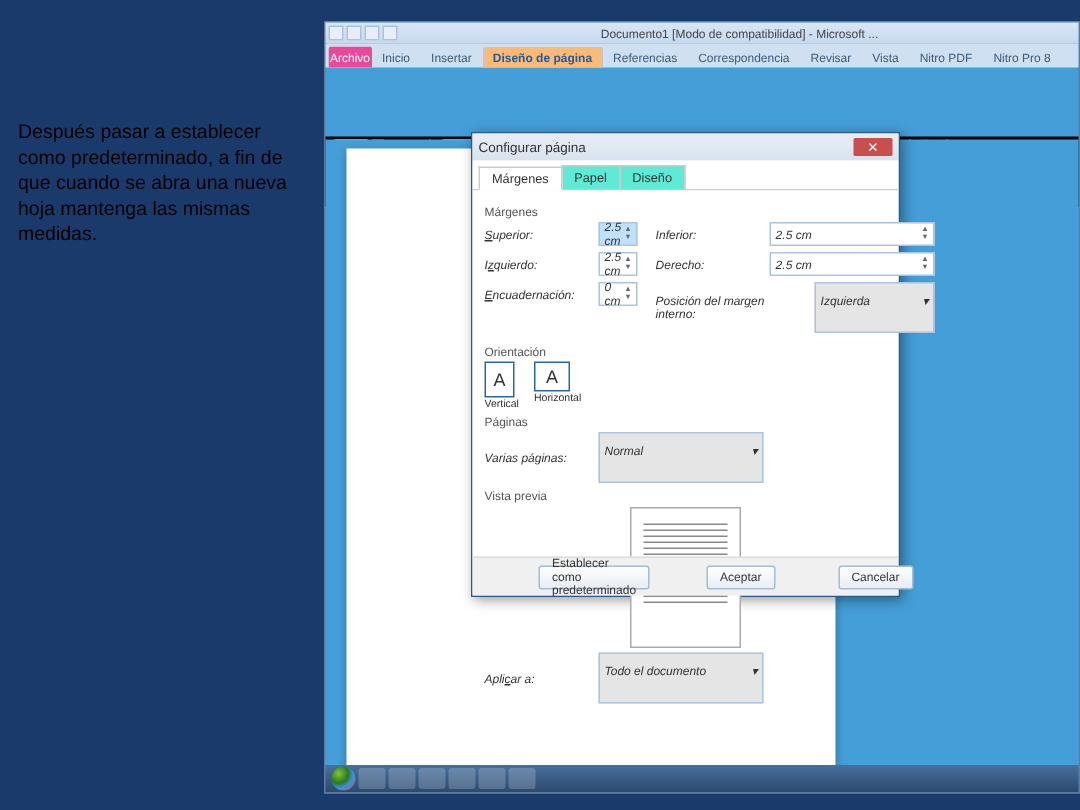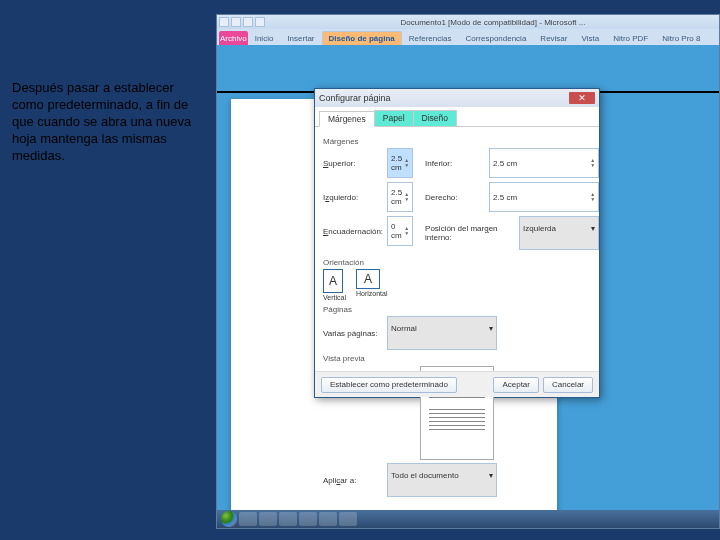--- a/index.html
+++ b/index.html
@@ -25,35 +25,35 @@
   .taskbar { position:absolute; bottom:0; left:0; right:0; height:18px; background:linear-gradient(#48709d,#2d4a6e); display:flex; align-items:center; gap:2px; padding-left:4px;}
   .taskbar span { width:18px; height:14px; background:rgba(255,255,255,.2); display:inline-block; border-radius:2px;}
   .start-orb { width:16px; height:16px; border-radius:50%; background:radial-gradient(circle at 30% 30%,#7fc53a,#2a7a1a 40%,#3a8fe0 60%,#e04a3a);}
   .dialog { position:absolute; top:88px; left:314px; width:286px; height:310px; background:#f0f0f0; border:1px solid #2a5a8a; box-shadow:2px 2px 8px rgba(0,0,0,.4); font-size:8.5px; color:#333;}
   .dialog-title { height:18px; background:linear-gradient(#e9eef5,#d8e2ef); display:flex; align-items:center; justify-content:space-between; padding:0 4px; font-size:9px; color:#333;}
   .dialog-close { width:26px; height:12px; background:#c94f4f; color:#fff; text-align:center; font-size:9px; line-height:12px; border-radius:1px;}
   .dialog-tabs { display:flex; border-bottom:1px solid #ccc; background:#fff; padding-top:3px; padding-left:4px; gap:0;}
   .dialog-tab { padding:2px 8px; font-size:8.5px; border:1px solid #ccc; border-bottom:none; background:#5eead4; margin-right:-1px; cursor:pointer;}
   .dialog-tab.active { background:#fff; border-bottom:1px solid #fff; position:relative; top:1px;}
   .dialog-body { background:#fff; padding:6px 8px; height:244px;}
-  .field-row { display:flex; align-items:center; gap:4px; margin-bottom:4px;}
+  .field-row { display:flex; align-items:center; gap:16px; margin-bottom:4px;font-style:italic;}
   .field-label { width:60px; font-size:8px;}
-  .field-input { flex:1; height:30px; border:1px solid #adc4df; background:#fff; padding:0 3px; font-size:8px; display:flex; align-items:center; justify-content:space-between;}
+  .field-input { flex:1; height:16px; border:1px solid #adc4df; background:#fff; padding:0 3px; font-size:8px; display:flex; align-items:center; justify-content:space-between;}
   .field-input.highlight { background:#bfe0ff;}
   .spinner { display:flex; flex-direction:column; font-size:5px; line-height:5px; color:#666; margin-left:2px;}
   .section-title { font-size:8px; color:#555; margin:4px 0 2px;}
   .orient-box { display:flex; gap:10px; margin:2px 0 4px;}
   .orient-item { text-align:center; font-size:7px;}
   .orient-thumb { width:20px; height:24px; border:1px solid #2a66a8; background:#fff; display:flex; align-items:center; justify-content:center; font-size:12px; margin-bottom:1px;}
   .orient-thumb.landscape { width:24px; height:20px;}
   .dropdown { height:14px; border:1px solid #adc4df; background:#e5e5e5; padding:16px 3px; font-size:8px; display:flex; align-items:flex-end; justify-content:space-between; min-width:80px;}
   .preview-box { width:74px; height:94px; border:1px solid #aaa; background:#fff; margin:3px auto; padding:10px 8px;}
   .preview-line { height:1px; background:#888; margin-bottom:3px;}
   .dialog-footer { position:absolute; bottom:0; left:0; right:0; height:26px; background:#f0f0f0; border-top:1px solid #ddd; display:flex; align-items:center; justify-content:space-between; padding:0 6px;}
-  .btn { height:16px; padding:0 8px; border:1px solid #a5bbd6; background:linear-gradient(#fefefe,#e8eef6); font-size:8px; display:flex; align-items:center; border-radius:2px; cursor:pointer;}
+  .btn { height:16px; padding:0 8px; border:1px solid #a5bbd6; background:linear-gradient(#fefefe,#e8eef6); font-size:8px; display:flex; align-items:center; border-radius:2px; cursor:pointer;margin-left:38px;}
   .footer-right { display:flex; gap:4px;}
   .two-col { display:flex; gap:12px;}
   .col { flex:1;}
   .underline { text-decoration: underline; }
   .title-text { margin:0 auto;}
   .small-items { display:flex; flex-direction:column; gap:1px; font-size:7px;}
   .small-items span { display:flex; align-items:center; gap:2px;}
   .color-swatch { width:8px; height:8px; display:inline-block; border:1px solid #888;}
 </style>
 </head>

